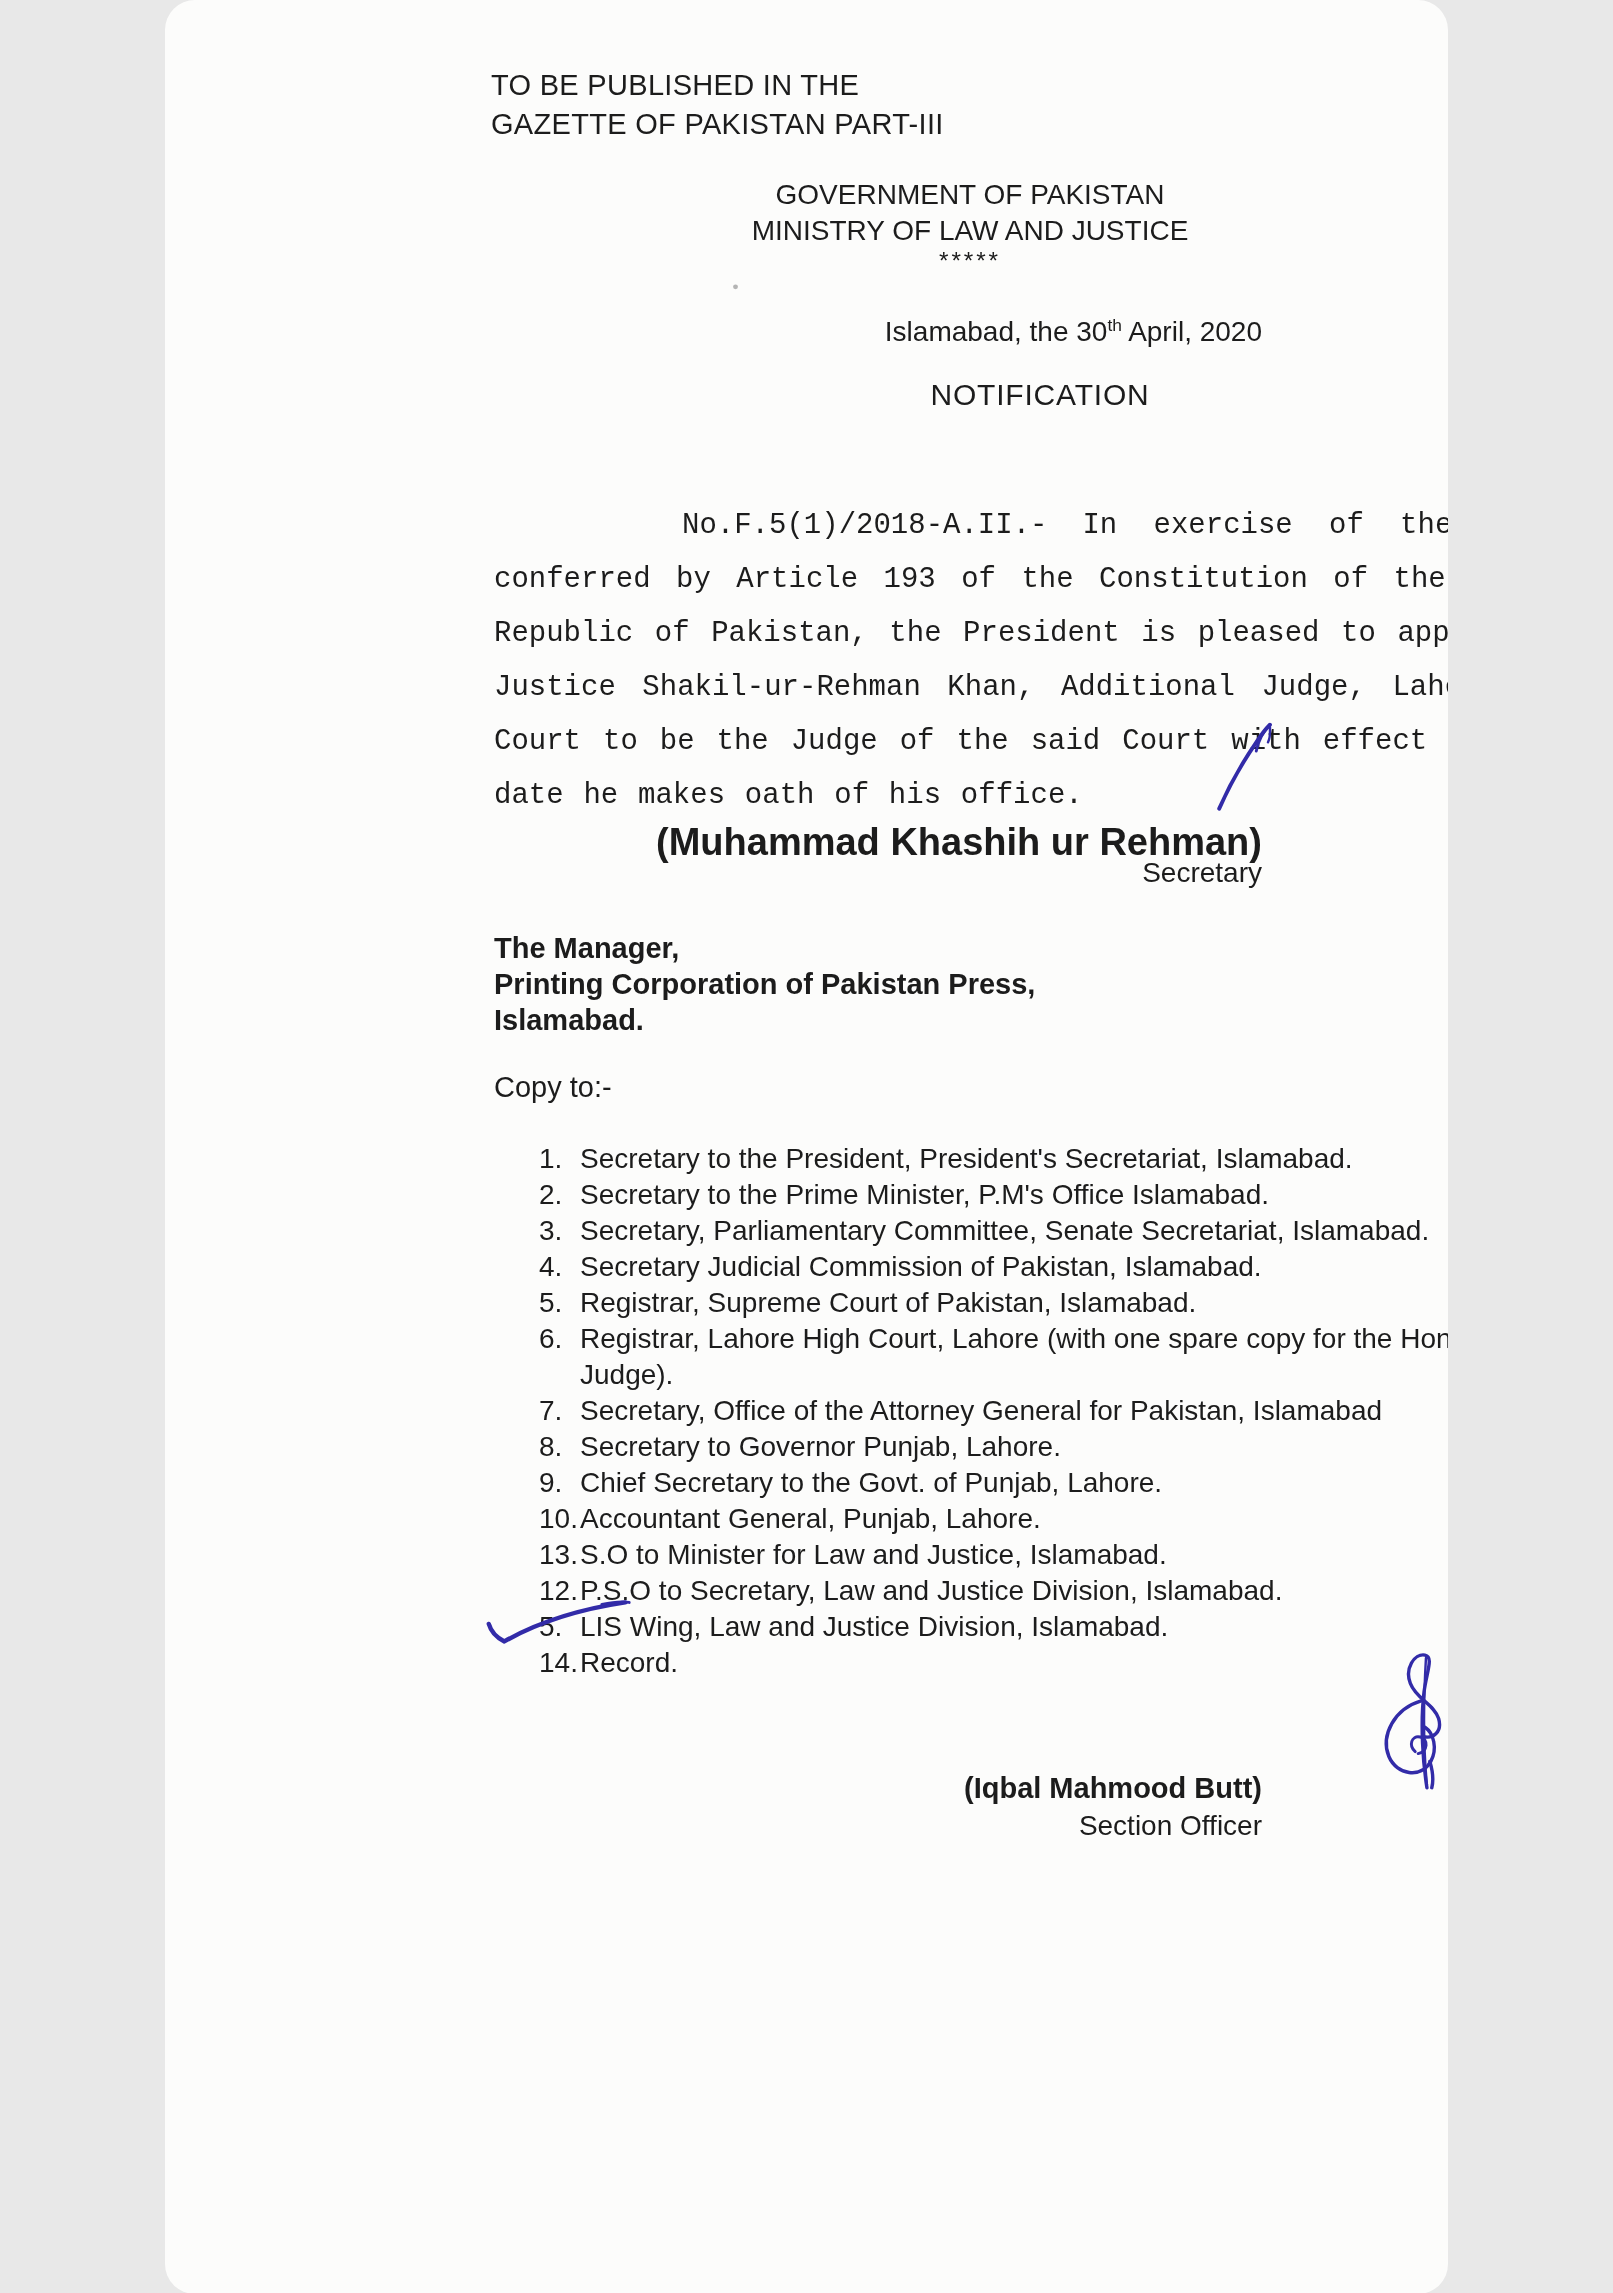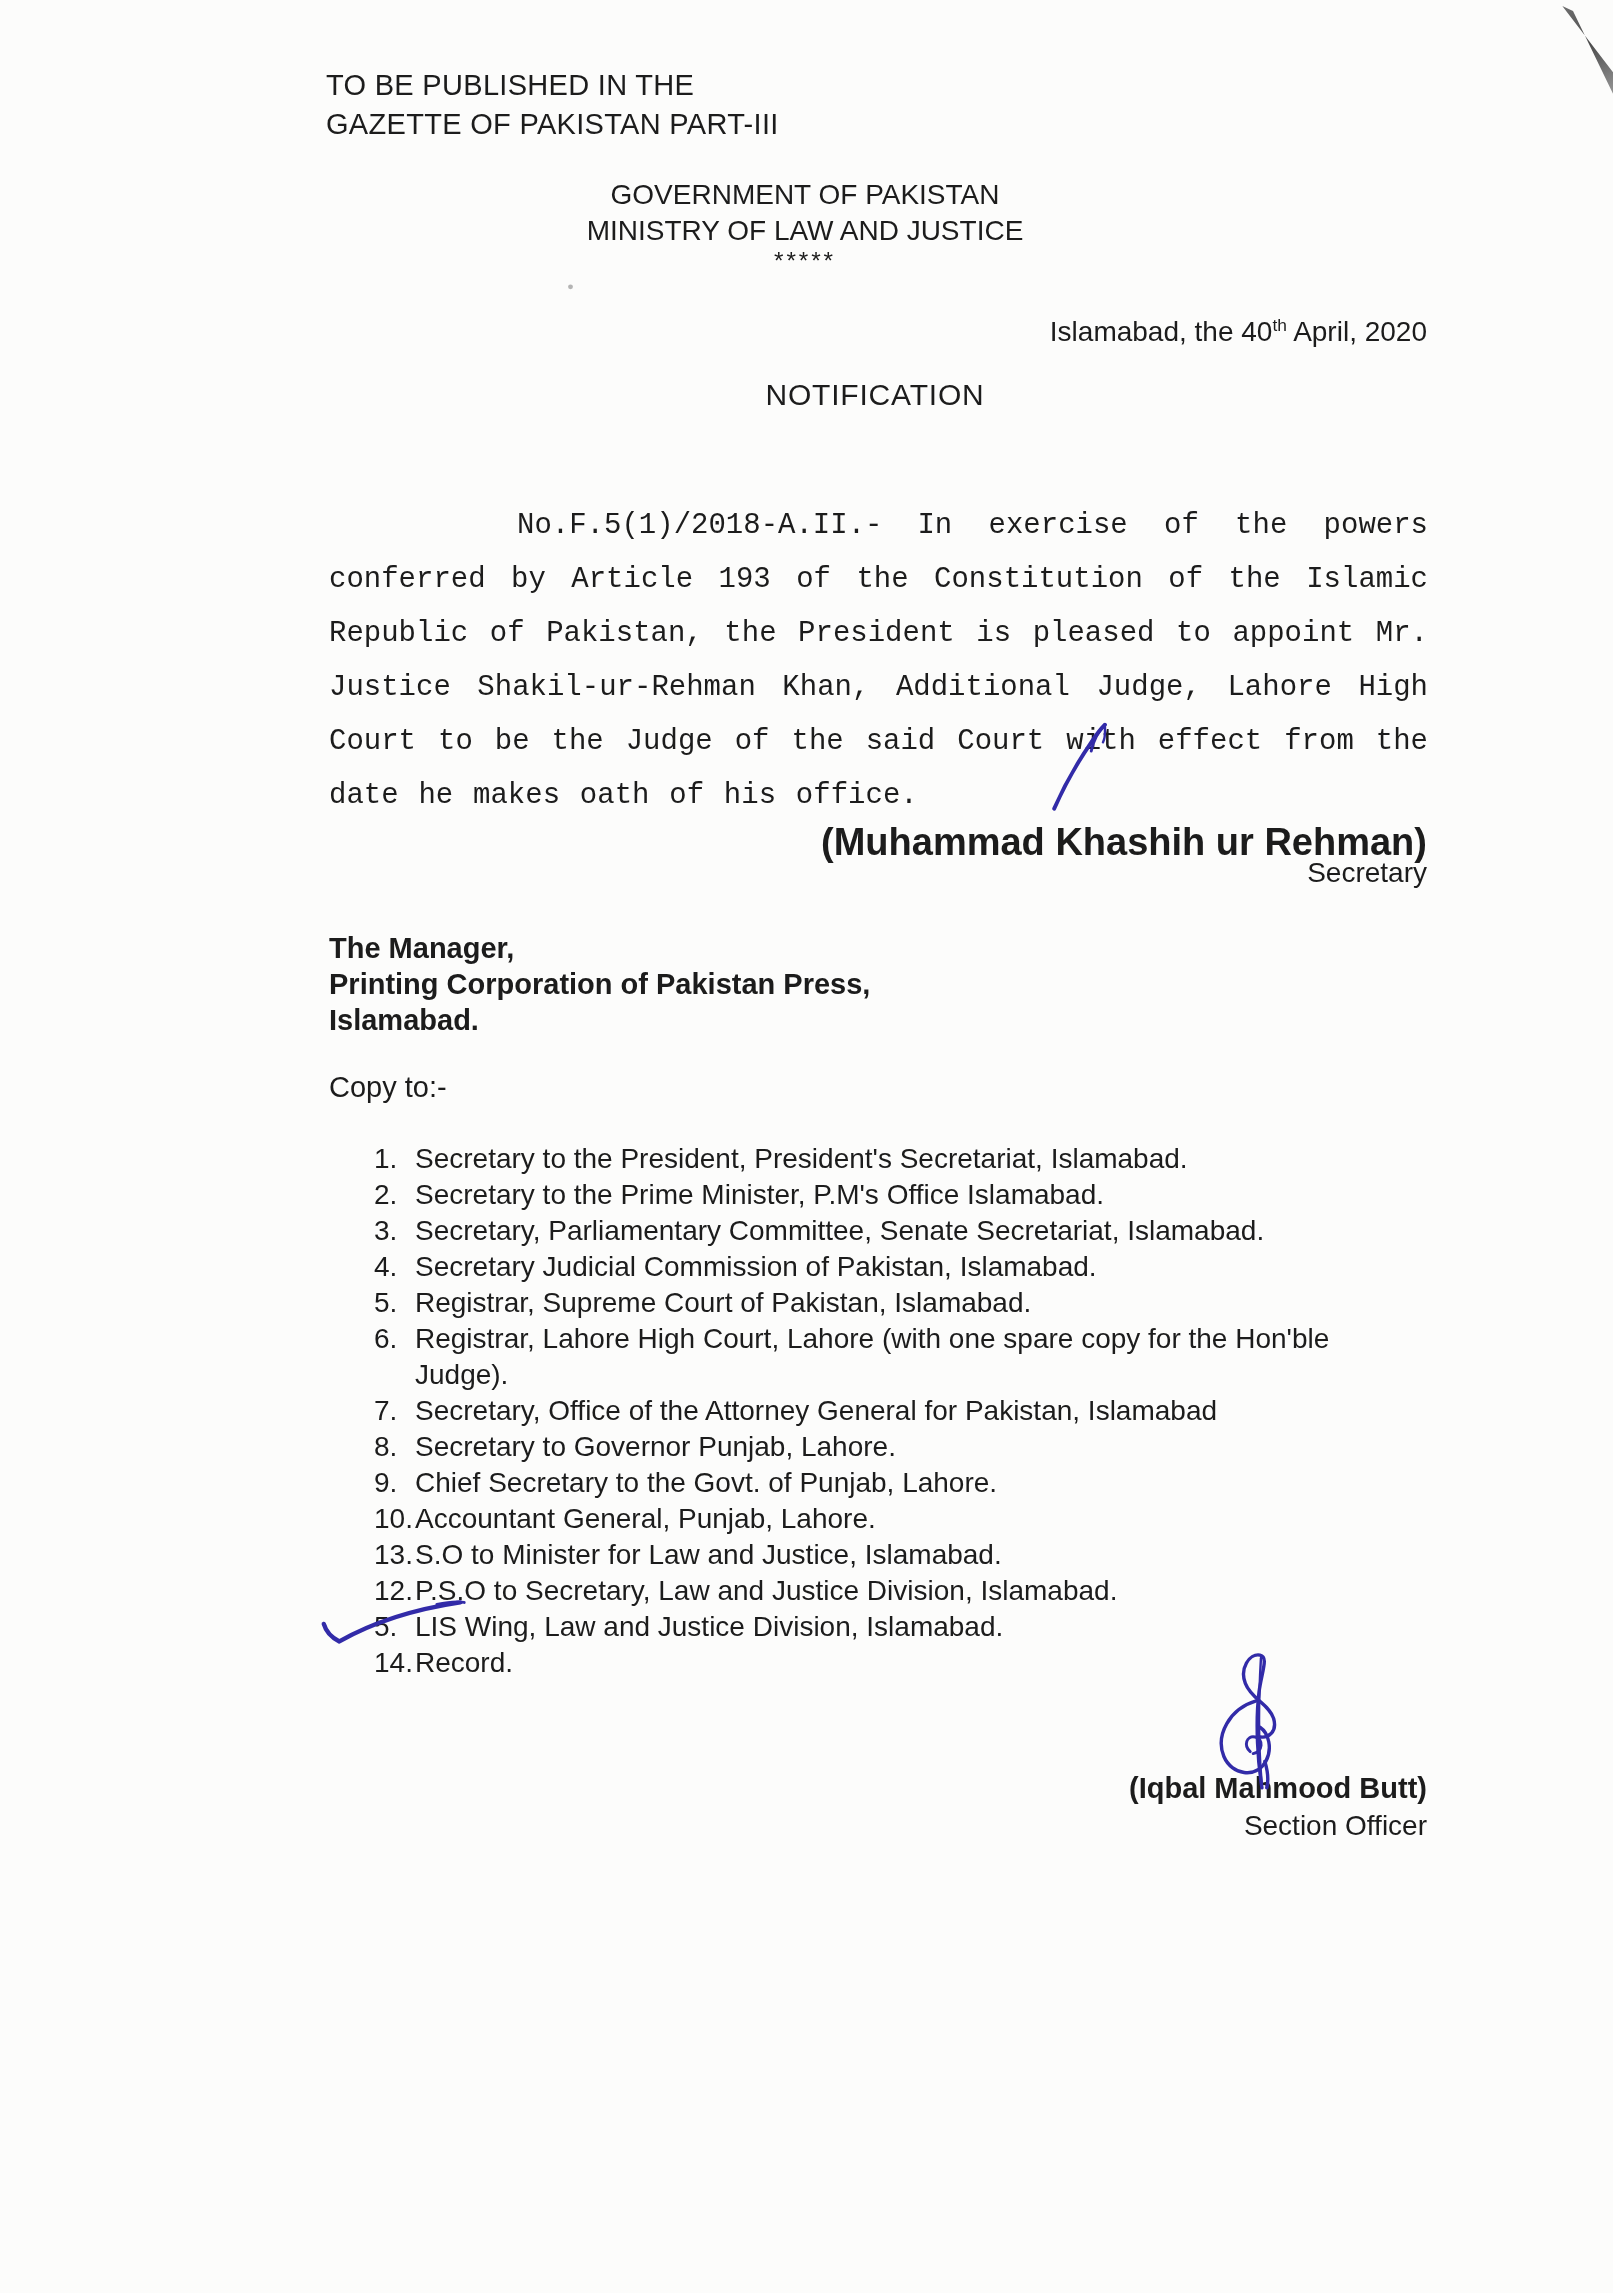--- a/index.html
+++ b/index.html
@@ -1,23 +1,24 @@
 <!DOCTYPE html>
 <html><head>
 <meta charset="utf-8">
 <style>
   html,body{margin:0;padding:0;background:#e8e8e8;}
   .page{
     position:relative;
-    width:1613px;height:2294px;
+    width:1283px;height:2294px;
     background:#fcfcfb;
     font-family:"Liberation Sans", sans-serif;
     color:#1c1c1c;
     overflow:hidden;
     margin:0 auto;
+    border-radius:30px;
   }
   .abs{position:absolute;}
   
   .hdr-left{left:326px;top:66px;font-size:29px;line-height:39px;letter-spacing:0.3px;}
   
   .gov{left:805px;top:177px;transform:translateX(-50%);text-align:center;font-size:28px;line-height:36px;white-space:nowrap;}
   .gov .stars{font-size:24.4px;letter-spacing:2.9px;line-height:23.4px;}
   
   .dateline{right:186px;top:315px;font-size:28px;white-space:nowrap;}
   .dateline sup{font-size:62%;vertical-align:super;}
@@ -51,21 +52,21 @@
     <div>TO BE PUBLISHED IN THE</div>
     <div>GAZETTE OF PAKISTAN PART-III</div>
   </div>
 
   <div class="abs gov">
     <div>GOVERNMENT OF PAKISTAN</div>
     <div>MINISTRY OF LAW AND JUSTICE</div>
     <div class="stars">*****</div>
   </div>
 
-  <div class="abs dateline"><span>Islamabad, the 40</span><sup>th</sup><span> April, 2020</span></div>
+  <div class="abs dateline"><span>Islamabad, the 30</span><sup>th</sup><span> April, 2020</span></div>
 
   <div class="abs title">NOTIFICATION</div>
 
   <p class="abs body-para"><span class="gap" style="width:188px;"></span><span>No.F.5(1)/2018-A.II.-</span><span class="gap"></span><span>In exercise of the powers conferred by Article 193 of the Constitution of the Islamic Republic of Pakistan, the President is pleased to appoint Mr. Justice Shakil-ur-Rehman Khan, Additional Judge, Lahore High Court to be the Judge of the said Court with effect from the date he makes oath of his office.</span></p>
 
   <div class="abs sig-name-1">(Muhammad Khashih ur Rehman)</div>
   <div class="abs sig-title-1">Secretary</div>
 
   <div class="abs addressee">
     <div>The Manager,</div>

